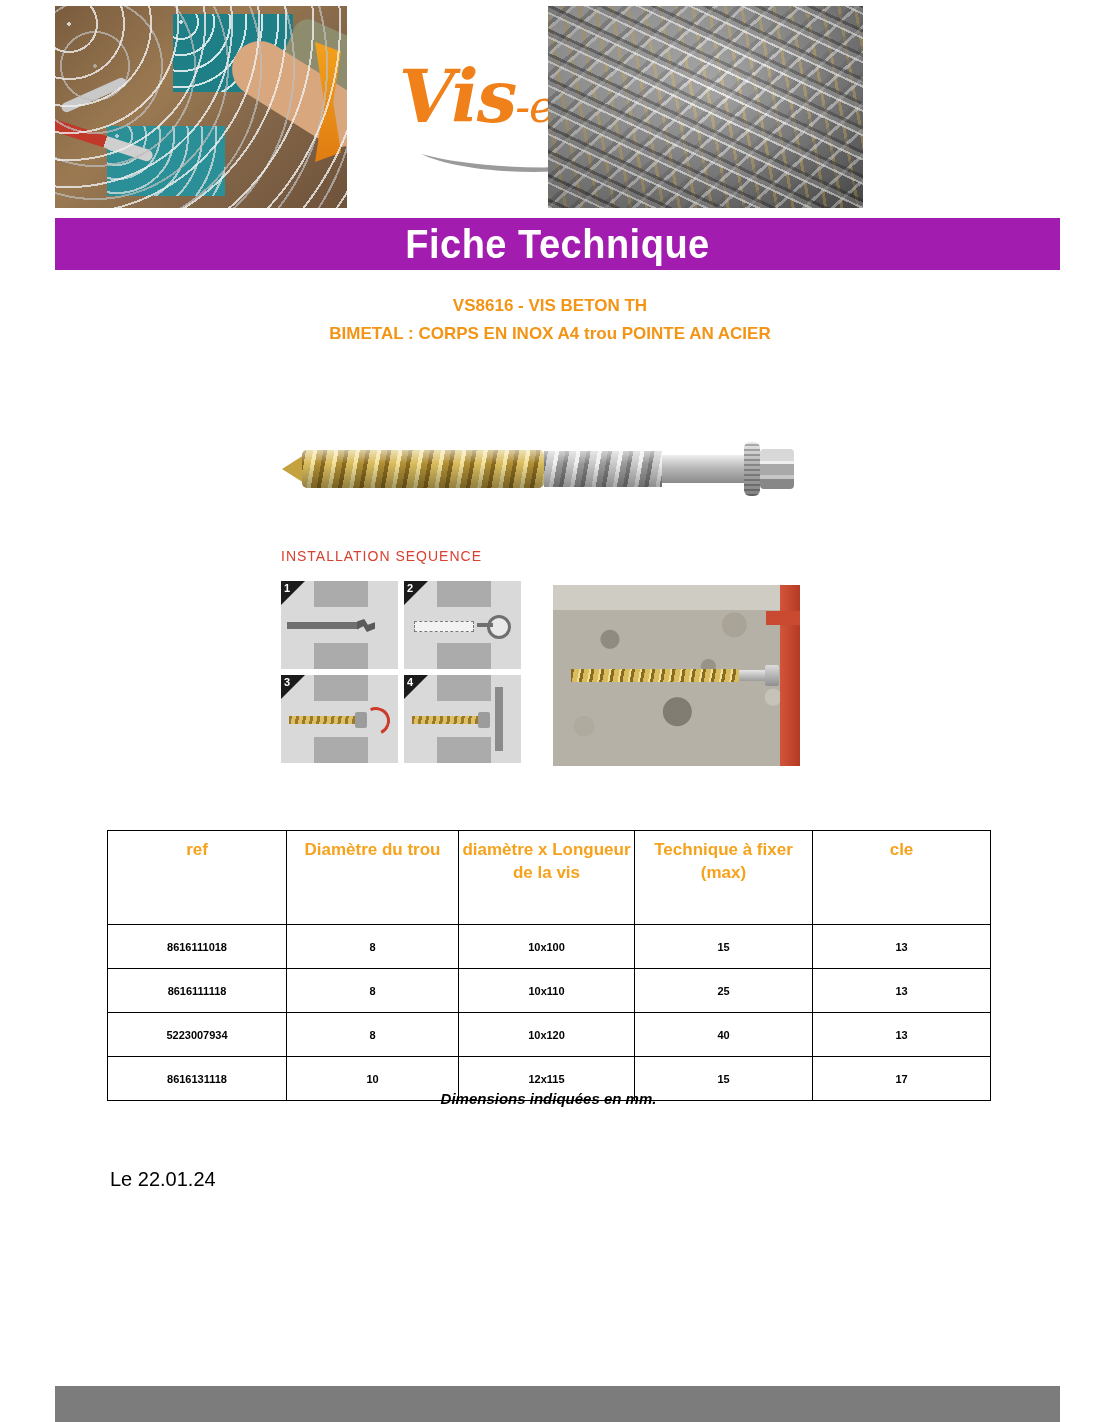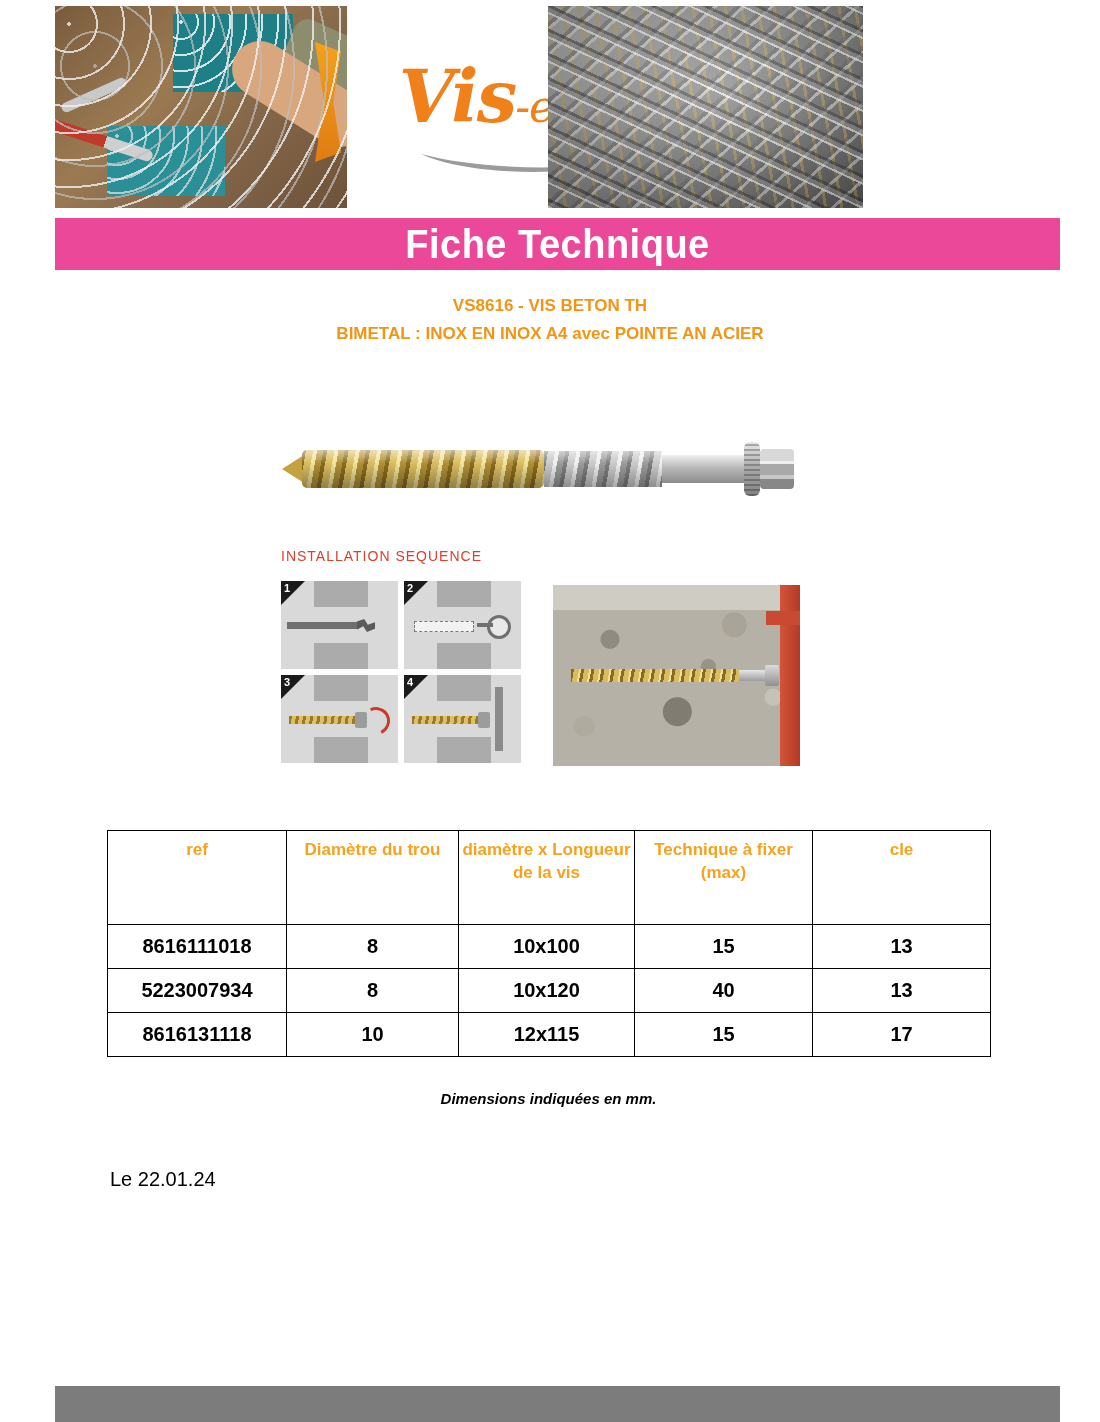--- a/index.html
+++ b/index.html
@@ -32,21 +32,21 @@
                      repeating-radial-gradient(circle at 40px 60px,rgba(190,190,190,.7) 0 2px,rgba(0,0,0,0) 2px 33px);}
   .p-vignette{left:0;top:0;width:100%;height:100%;background:radial-gradient(ellipse at 55% 40%,rgba(255,255,255,.22),rgba(0,0,0,.28) 90%);}
 
   .logo-area{position:absolute;left:292px;top:0;width:398px;height:202px;text-align:center;}
   .logo-line{position:absolute;left:0;top:48px;width:100%;white-space:nowrap;}
   .logo-vis{font-family:"DejaVu Serif",serif;font-style:italic;font-weight:bold;font-size:72px;color:#f08019;letter-spacing:-2px;}
   .logo-express{font-family:"DejaVu Serif",serif;font-style:italic;font-size:44px;color:#f08019;letter-spacing:-1px;}
   .swoosh{position:absolute;left:68px;top:142px;}
 
   
-  .banner{position:absolute;left:55px;top:218px;width:1005px;height:52px;background:#ec4899;
+  .banner{position:absolute;left:55px;top:218px;width:1005px;height:52px;background:#a21caf;
     display:flex;align-items:center;justify-content:center;}
   .banner span{color:#ffffff;font-size:38px;font-weight:bold;letter-spacing:0.5px;transform:scaleY(1.05);}
 
   
   .title-line{position:absolute;left:0;width:1100px;text-align:center;color:#f39415;font-weight:bold;font-size:17px;}
   .t1{top:296px;} .t2{top:324px;}
 
   
   .screw{position:absolute;left:282px;top:424px;width:512px;height:92px;}
   .screw-tip{position:absolute;left:0;top:31px;width:0;height:0;
@@ -106,21 +106,21 @@
   .bp-shank{position:absolute;left:186px;top:85px;width:28px;height:11px;background:linear-gradient(180deg,#e6e6e6,#9c9c9c);}
   .bp-head{position:absolute;left:212px;top:80px;width:14px;height:21px;background:linear-gradient(180deg,#dcdcdc,#8f8f8f);border-radius:2px;}
   .bp-fixture-v{position:absolute;right:12px;top:0;width:20px;height:181px;background:linear-gradient(90deg,#d2553a,#b53a24);}
   .bp-fixture-a{position:absolute;right:12px;top:26px;width:34px;height:14px;background:#c94a30;}
   .bp-white{position:absolute;right:0;top:0;width:12px;height:181px;background:#ffffff;}
 
   
   .spec-table{position:absolute;left:107px;top:830px;width:883px;border-collapse:collapse;table-layout:fixed;}
   .spec-table th,.spec-table td{border:1px solid #000000;text-align:center;}
   .spec-table th{height:84px;vertical-align:top;padding-top:8px;color:#f6a21c;font-size:17px;font-weight:bold;line-height:1.35;margin-top:28px;}
-  .spec-table td{height:41px;font-size:20px;font-weight:bold;color:#000000;}
+  .spec-table td{height:41px;font-size:11px;font-weight:bold;color:#000000;}
 
   .footnote{position:absolute;left:107px;top:1090px;width:883px;text-align:center;
     font-weight:bold;font-style:italic;font-size:15px;color:#000000;}
 
   .date{position:absolute;left:110px;top:1168px;font-size:20px;color:#000000;}
 
   .footer-bar{position:absolute;left:55px;top:1386px;width:1005px;height:36px;background:#7c7c7c;}
 </style>
 </head>
 <body>
@@ -149,21 +149,21 @@
     <div class="photo photo-right">
       <div class="deco p-vignette"></div>
     </div>
   </div>
 
   <div class="banner">
     <span>Fiche Technique</span>
   </div>
 
   <div class="title-line t1">VS8616 - VIS BETON TH</div>
-  <div class="title-line t2">BIMETAL : INOX EN INOX A4 avec POINTE AN ACIER</div>
+  <div class="title-line t2">BIMETAL : CORPS EN INOX A4 trou POINTE AN ACIER</div>
 
   <div class="screw">
     <div class="screw-tip"></div>
     <div class="screw-thread-gold"></div>
     <div class="screw-thread-steel"></div>
     <div class="screw-shank"></div>
     <div class="screw-flange"></div>
     <div class="screw-head"></div>
   </div>
 
@@ -239,20 +239,27 @@
     </thead>
     <tbody>
       <tr>
         <td>8616111018</td>
         <td>8</td>
         <td>10x100</td>
         <td>15</td>
         <td>13</td>
       </tr>
       <tr>
+        <td>8616111118</td>
+        <td>8</td>
+        <td>10x110</td>
+        <td>25</td>
+        <td>13</td>
+      </tr>
+      <tr>
         <td>5223007934</td>
         <td>8</td>
         <td>10x120</td>
         <td>40</td>
         <td>13</td>
       </tr>
       <tr>
         <td>8616131118</td>
         <td>10</td>
         <td>12x115</td>

